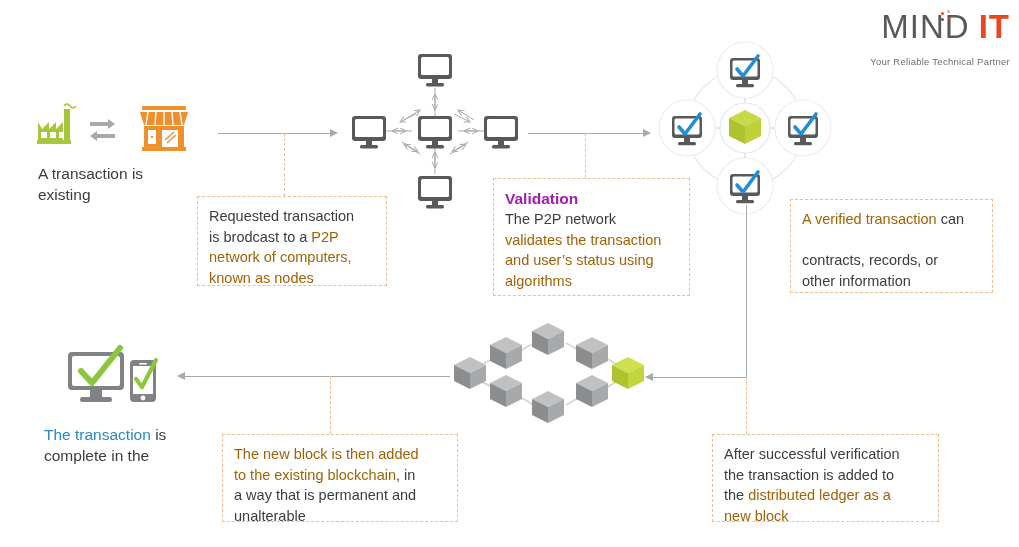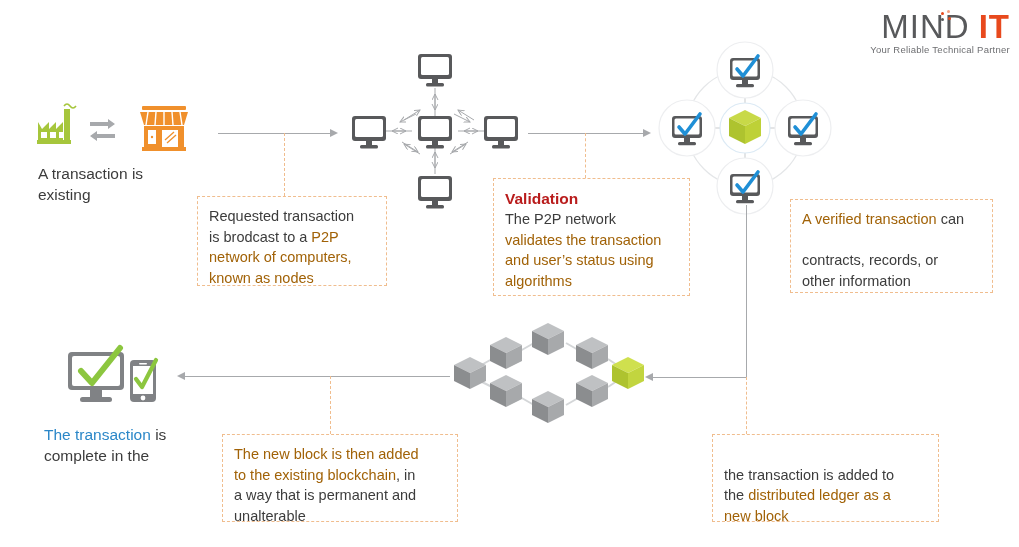--- a/index.html
+++ b/index.html
@@ -9,29 +9,29 @@
   #stage{position:relative;width:1019px;height:547px;background:#ffffff;}
 
   .abs{position:absolute;}
 
   
   #logo{position:absolute;left:845px;top:10px;width:165px;height:52px;text-align:right;}
   .logo-word{font-size:33px;letter-spacing:1px;line-height:34px;white-space:nowrap;
              font-family:"Liberation Sans","DejaVu Sans",sans-serif;font-weight:400;}
   .logo-mind{color:#58595b;}
   .logo-it{color:#e8491d;font-weight:700;margin-left:9px;margin-top:35px;}
-  .logo-tag{font-size:9.5px;color:#6d6e71;letter-spacing:.25px;margin-top:0;white-space:nowrap;}
+  .logo-tag{font-size:9.5px;color:#6d6e71;letter-spacing:.25px;margin-top:12px;white-space:nowrap;}
   .dot{position:absolute;width:3px;height:3px;border-radius:50%;}
 
   
   .callout{position:absolute;border:1px dashed #f0bd8e;background:#fff;
            padding:9px 11px 10px 11px;box-sizing:border-box;
            font-size:14.5px;line-height:20.5px;color:#3c3c3c;}
   .callout .blue{color:#a16207;}
-  .ctitle{color:#b91c1c;font-weight:700;font-size:15.5px;display:block;line-height:21px;}
+  .ctitle{color:#a21caf;font-weight:700;font-size:15.5px;display:block;line-height:21px;}
 
   
   .caption{position:absolute;font-size:15.5px;line-height:21px;color:#3c3c3c;}
   .caption .blue{color:#2b87c8;}
 
   
   .hline{position:absolute;height:1px;background:#a7a9ac;}
   .vline{position:absolute;width:1px;background:#a7a9ac;}
   .dashv{position:absolute;width:0;border-left:1px dashed #f0bd8e;}
   .arrowR{position:absolute;width:0;height:0;border-top:4.5px solid transparent;
@@ -321,19 +321,19 @@
   </div>
 
   <div class="callout" style="left:222px;top:434px;width:236px;height:88px;">
     <span class="blue">The new block is then added</span><br>
     <span class="blue">to the existing blockchain</span><span>, in</span><br>
     <span>a way that is permanent and</span><br>
     <span>unalterable</span>
   </div>
 
   <div class="callout" style="left:712px;top:434px;width:227px;height:88px;">
-    <br>
+    <span>After successful verification</span><br>
     <span>the transaction is added to</span><br>
     <span>the </span><span class="blue">distributed ledger as a</span><br>
     <span class="blue">new block</span>
   </div>
 
 </div>
 
 </body></html>

